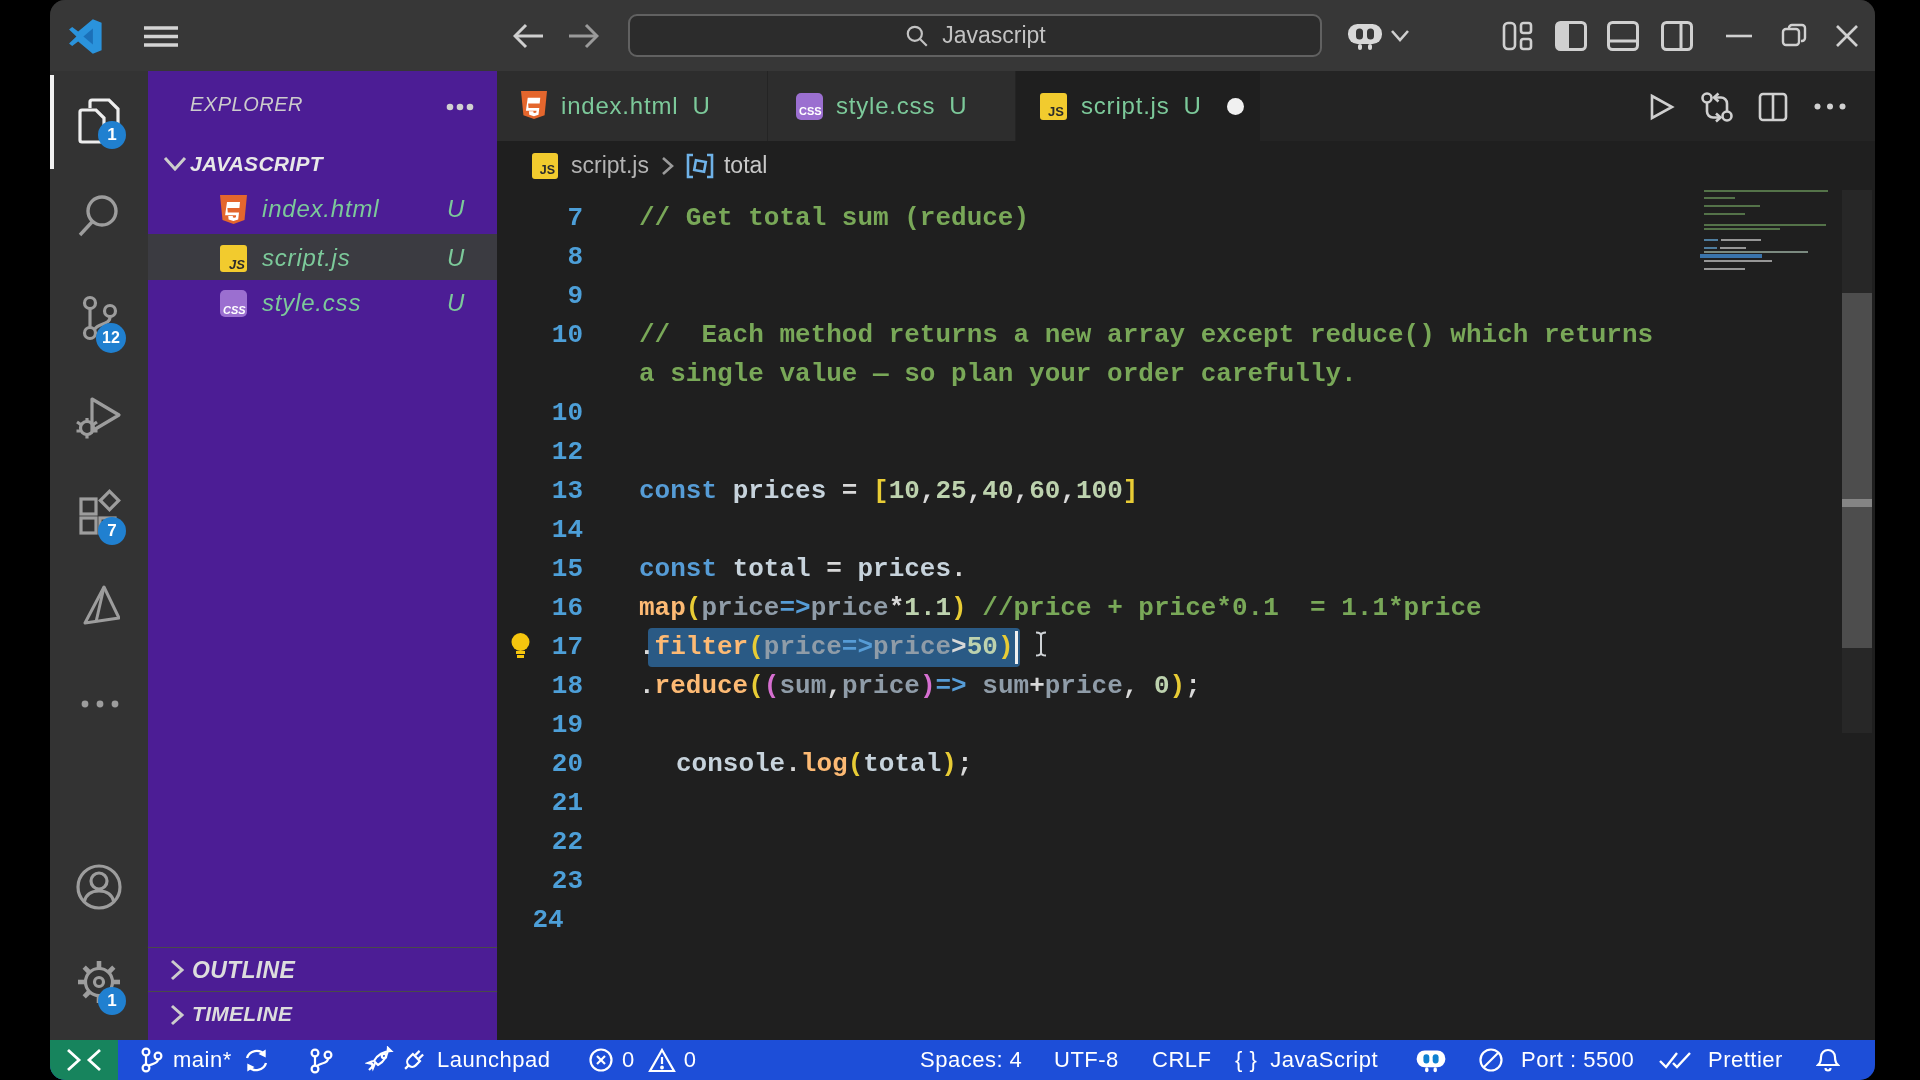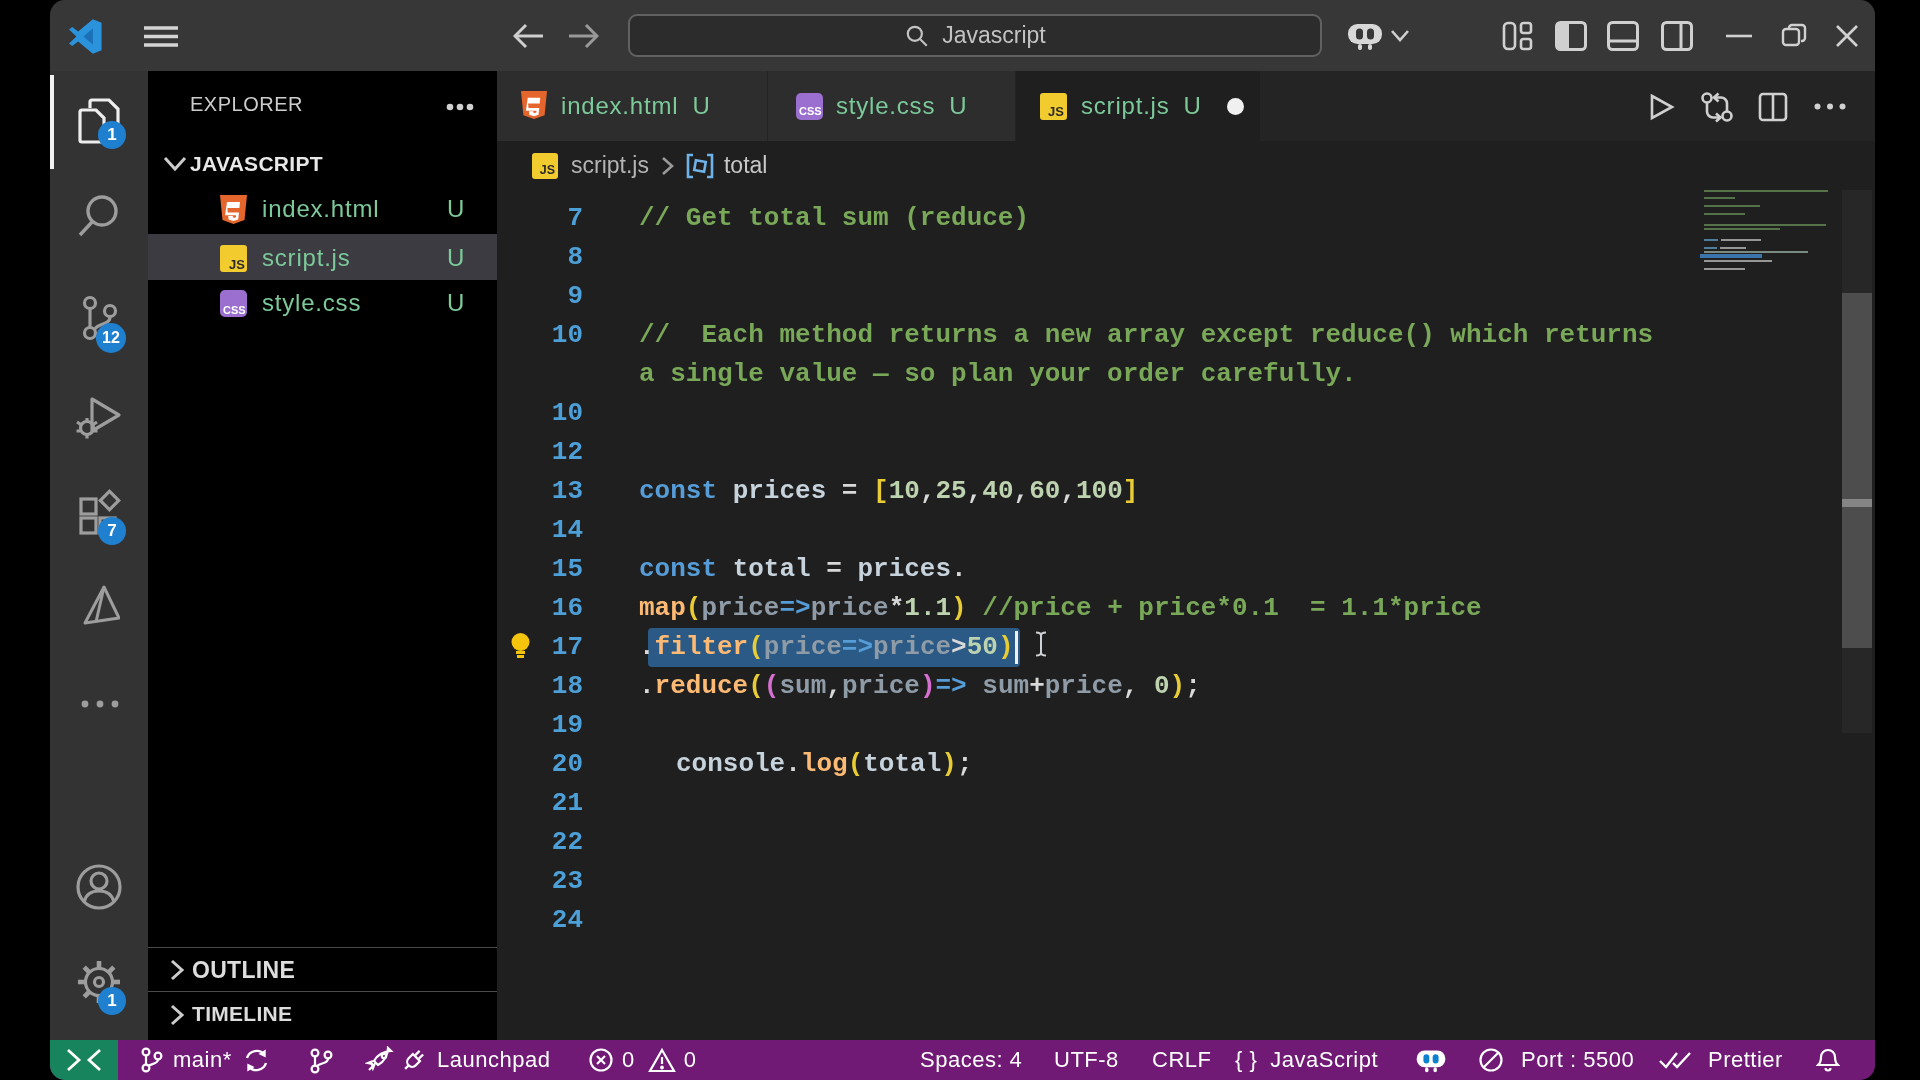--- a/index.html
+++ b/index.html
@@ -6,38 +6,38 @@
   *{box-sizing:border-box;}
   .abs{position:absolute;}
   #win{position:absolute;left:50px;top:0;width:1825px;height:1080px;background:#1f1f1f;border-radius:15px;overflow:hidden;font-family:"Liberation Sans",sans-serif;}
   
   #titlebar{position:absolute;left:0;top:0;width:100%;height:71px;background:#373737;}
   #cmdcenter{position:absolute;left:578px;top:14px;width:694px;height:43px;background:#2c2c2c;border:2px solid #616161;border-radius:9px;display:flex;align-items:center;justify-content:center;color:#c3c3c3;font-size:23px;}
   
   #actbar{position:absolute;left:0;top:71px;width:98px;height:969px;background:#333333;}
   .badge{position:absolute;background:#2080d0;color:#fff;border-radius:50%;font-weight:bold;display:flex;align-items:center;justify-content:center;}
   
-  #sidebar{position:absolute;left:98px;top:71px;width:349px;height:969px;background:#000000;}
+  #sidebar{position:absolute;left:98px;top:71px;width:349px;height:969px;background:#4c1d95;font-style:italic;}
   .fname{color:#7cc99a;font-size:24px;letter-spacing:0.8px;}
   .u{color:#7cc99a;font-size:24px;}
   
   #editor{position:absolute;left:447px;top:71px;right:0;bottom:40px;background:#1f1f1f;}
   #tabbar{position:absolute;left:0;top:0;right:0;height:70px;background:#242424;}
   .tab{position:absolute;top:0;height:70px;background:#2d2d2d;display:flex;align-items:center;}
   .tab.active{background:#1f1f1f;}
   #breadcrumb{position:absolute;left:0;top:70px;right:0;height:49px;background:#1f1f1f;display:flex;align-items:center;}
   
   #code{position:absolute;left:0;top:119px;right:0;bottom:0;background:#1f1f1f;font-family:"Liberation Mono",monospace;font-size:26px;font-weight:bold;}
   .cl{position:absolute;height:39px;line-height:39px;white-space:pre;}
   .ln{position:absolute;width:70px;text-align:right;color:#4d9fd8;height:39px;line-height:39px;font-family:"Liberation Mono",monospace;font-size:26px;font-weight:bold;}
   .com{color:#79a858;} .kw{color:#569cd6;margin-top:10px;} .id{color:#c7d3dc;} .fn{color:#fdba74;}
   .op{color:#d8d8d8;} .num{color:#bdd2ae;} .b1{color:#e8cc35;} .b2{color:#d66fd0;}
   .par{color:#8f9ca8;} .arr{color:#569cd6;}
   
-  #statusbar{position:absolute;left:0;bottom:0;width:100%;height:40px;background:#701a75;color:#fff;font-size:22px;letter-spacing:0.5px;}
+  #statusbar{position:absolute;left:0;bottom:0;width:100%;height:40px;background:#1d4ed8;color:#fff;font-size:22px;letter-spacing:0.5px;}
   #remote{position:absolute;left:0;top:0;width:68px;height:40px;background:#17845d;display:flex;align-items:center;justify-content:center;}
   .sitem{position:absolute;top:0;height:40px;display:flex;align-items:center;color:#fff;white-space:nowrap;}
 </style>
 </head>
 <body>
 <div id="win">
   <div id="titlebar">
 
     <svg class="abs" style="left:18px;top:16px" width="35" height="41" viewBox="0 0 100 100">
       <polygon points="71,1 96,11 96,89 71,99 29,64 12,77 3,70 24,50 3,30 12,23 29,36" fill="#2a93dc"></polygon>
@@ -341,21 +341,21 @@
       <div class="ln" style="left:16px;top:321px;">14</div>
       <div class="ln" style="left:16px;top:360px;">15</div>
       <div class="ln" style="left:16px;top:399px;">16</div>
       <div class="ln" style="left:16px;top:438px;">17</div>
       <div class="ln" style="left:16px;top:477px;">18</div>
       <div class="ln" style="left:16px;top:516px;">19</div>
       <div class="ln" style="left:16px;top:555px;">20</div>
       <div class="ln" style="left:16px;top:594px;">21</div>
       <div class="ln" style="left:16px;top:633px;">22</div>
       <div class="ln" style="left:16px;top:672px;">23</div>
-      <div class="ln" style="left:16px;top:711px;">24</div>
+      <div class="ln" style="left:16px;top:711px;text-align:center;">24</div>
       <div class="cl" style="left:142px;top:9px;"><span class="com">// Get total sum (reduce)</span></div>
       <div class="cl" style="left:142px;top:126px;"><span class="com">//  Each method returns a new array except reduce() which returns</span></div>
       <div class="cl" style="left:142px;top:165px;"><span class="com">a single value — so plan your order carefully.</span></div>
       <div class="cl" style="left:142px;top:282px;"><span class="kw">const</span><span class="op"> </span><span class="id">prices</span><span class="op"> = </span><span class="b1">[</span><span class="num">10</span><span class="op">,</span><span class="num">25</span><span class="op">,</span><span class="num">40</span><span class="op">,</span><span class="num">60</span><span class="op">,</span><span class="num">100</span><span class="b1">]</span></div>
       <div class="cl" style="left:142px;top:360px;"><span class="kw">const</span><span class="op"> </span><span class="id">total</span><span class="op"> = </span><span class="id">prices</span><span class="op">.</span></div>
       <div class="cl" style="left:142px;top:399px;"><span class="fn">map</span><span class="b1">(</span><span class="par">price</span><span class="arr">=&gt;</span><span class="par">price</span><span class="op">*</span><span class="num">1.1</span><span class="b1">)</span><span class="op"> </span><span class="com">//price + price*0.1  = 1.1*price</span></div>
       <div class="cl" style="left:142px;top:438px;"><span class="op">.</span><span class="fn">filter</span><span class="b1">(</span><span class="par">price</span><span class="arr">=&gt;</span><span class="par">price</span><span class="op">&gt;</span><span class="num">50</span><span class="b1">)</span></div>
       <div class="cl" style="left:142px;top:477px;"><span class="op">.</span><span class="fn">reduce</span><span class="b1">(</span><span class="b2">(</span><span class="par">sum</span><span class="op">,</span><span class="par">price</span><span class="b2">)</span><span class="arr">=&gt;</span><span class="op"> </span><span class="par">sum</span><span class="op">+</span><span class="par">price</span><span class="op">, </span><span class="num">0</span><span class="b1">)</span><span class="op">;</span></div>
       <div class="cl" style="left:142px;top:555px;margin-left:37px;"><span class="id">console</span><span class="op">.</span><span class="fn">log</span><span class="b1">(</span><span class="id">total</span><span class="b1">)</span><span class="op">;</span></div>
 

